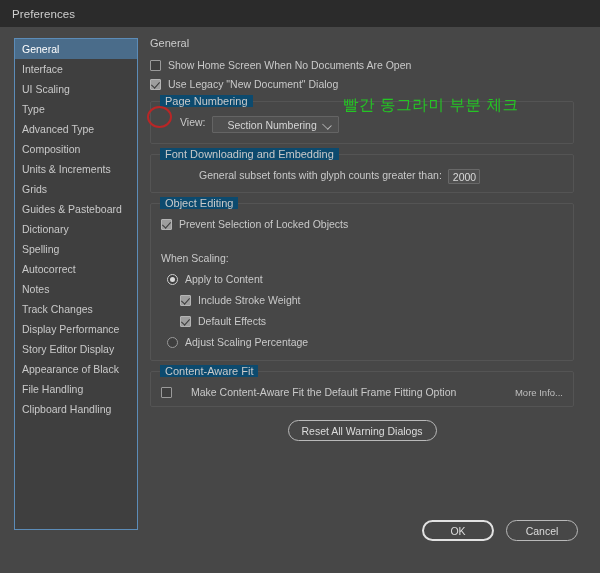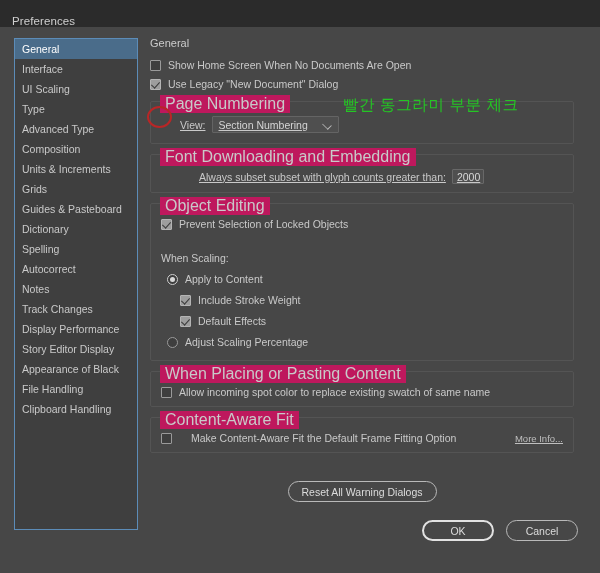--- a/index.html
+++ b/index.html
@@ -15,21 +15,21 @@
     color: #c8c8c8;
     position: relative;
     -webkit-font-smoothing: antialiased;
   }
 
   
   .titlebar {
     height: 27px;
     background: #2b2b2b;
     display: flex;
-    align-items: flex-end;
+    align-items: center;
     padding-left: 12px;
     box-sizing: border-box;
   }
   .titlebar .title {
     font-size: 11.5px;
     color: #cfcfcf;
     letter-spacing: 0.1px;
   }
 
   
@@ -144,46 +144,45 @@
     border: 1px solid #545454;
     border-radius: 2px;
     margin-bottom: 10px;
     padding: 14px 10px 8px 10px;
     box-sizing: border-box;
   }
   .group-label {
     position: absolute;
     top: -7px;
     left: 9px;
-    background: #be185d;
+    background: #0c4a6e;
     padding: 0 5px;
-    font-size: 16px;
+    font-size: 11px;
     color: #c9c9c9;
     white-space: nowrap;
   }
 
   
   .field-row {
     display: flex;
-    align-items: center;
+    align-items: flex-start;
     font-size: 10.5px;
     color: #c9c9c9;
-    text-decoration: underline;
   }
   .field-label { margin-right: 6px; }
   .select {
     position: relative;
     width: 127px;
     height: 17px;
     background: #4f4f4f;
     border: 1px solid #646464;
     box-sizing: border-box;
     display: flex;
     align-items: center;
-    padding-left: 6px;
+    padding-left: 15px;
     font-size: 10.5px;
     color: #d5d5d5;
     border-radius: 1px;
   }
   .select .chev {
     position: absolute;
     right: 7px;
     top: 4px;
     width: 7px;
     height: 7px;
@@ -204,39 +203,37 @@
     padding-left: 4px;
     border-radius: 1px;
   }
 
   .indent1 { margin-left: 6px; }
   .indent2 { margin-left: 19px; }
 
   .link {
     font-size: 9.5px;
     color: #bfbfbf;
-    text-decoration: underline;
     cursor: pointer;
   }
 
   
   .pill {
     border: 1px solid #b9b9b9;
     border-radius: 11px;
     background: transparent;
     color: #dcdcdc;
     font-size: 10.5px;
     font-family: "Liberation Sans", sans-serif;
     height: 21px;
     display: inline-flex;
     align-items: center;
     justify-content: center;
     cursor: pointer;
     box-sizing: border-box;
-    margin-top: 15px;
   }
   .pill.strong { border-width: 2px; border-color: #e2e2e2; }
 
   .reset-wrap {
     display: flex;
     justify-content: center;
     margin-top: 13px;
   }
   .reset-wrap .pill { padding: 0 13px; }
 
@@ -323,21 +320,21 @@
         <div class="select">
           <span>Section Numbering</span>
           <span class="chev"></span>
         </div>
       </div>
     </div>
 
     <div class="group">
       <span class="group-label">Font Downloading and Embedding</span>
       <div class="field-row" style="margin-left:38px;">
-        <span class="field-label">Always subset subset with glyph counts greater than:</span>
+        <span class="field-label">General subset fonts with glyph counts greater than:</span>
         <div class="numfield">
           <span>2000</span>
         </div>
       </div>
     </div>
 
     <div class="group" style="padding-bottom:12px;">
       <span class="group-label">Object Editing</span>
 
       <div class="row">
@@ -363,27 +360,20 @@
         <span class="cb checked"></span>
         <span>Default Effects</span>
       </div>
 
       <div class="row indent1" style="margin-bottom:0;">
         <span class="rb"></span>
         <span>Adjust Scaling Percentage</span>
       </div>
     </div>
 
-    <div class="group">
-      <span class="group-label">When Placing or Pasting Content</span>
-      <div class="row" style="margin-bottom:0;">
-        <span class="cb"></span>
-        <span>Allow incoming spot color to replace existing swatch of same name</span>
-      </div>
-    </div>
 
     <div class="group">
       <span class="group-label">Content-Aware Fit</span>
       <div class="row" style="margin-bottom:0; justify-content:space-between;">
         <span style="display:flex; align-items:flex-end;gap:12px;">
           <span class="cb"></span>
           <span>Make Content-Aware Fit the Default Frame Fitting Option</span>
         </span>
         <span class="link">More Info...</span>
       </div>

